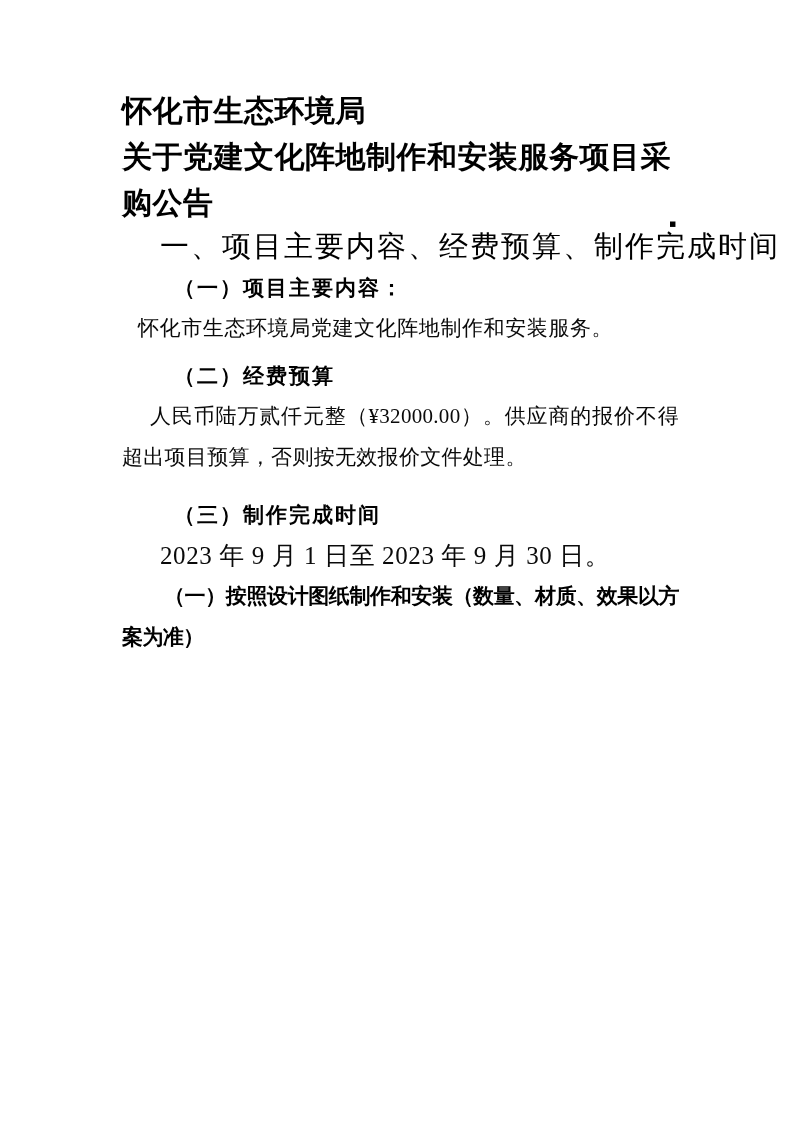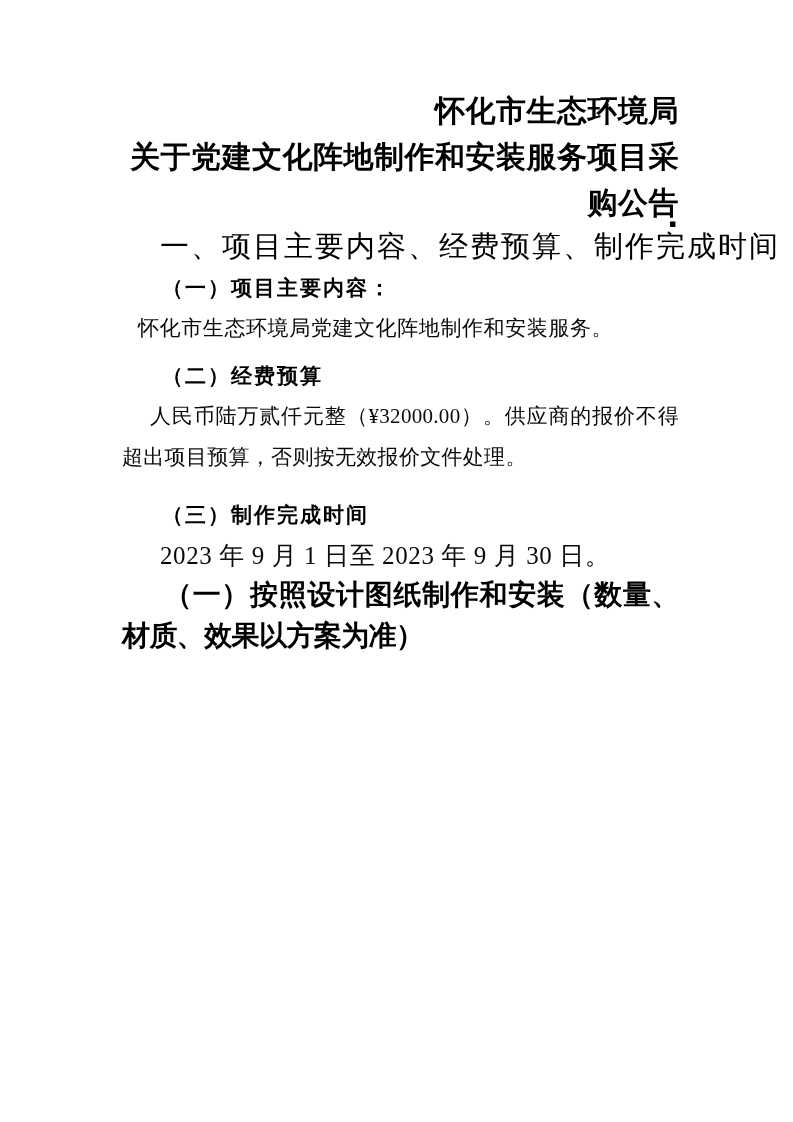--- a/index.html
+++ b/index.html
@@ -19,21 +19,21 @@
   }
   .content {
     padding: 88px 114px 0 122px;
   }
   .doc-title {
     font-family: "Liberation Sans", sans-serif;
     font-weight: 700;
     font-size: 30px;
     line-height: 46px;
     letter-spacing: 0.5px;
-    text-align: right;
+    text-align: left;
     color: #000000;
   }
   .stray-dot {
     position: absolute;
     top: 218px;
     left: 669px;
     font-family: "DejaVu Sans", sans-serif;
     font-size: 11px;
     line-height: 11px;
     color: #000000;
@@ -56,21 +56,21 @@
     margin-left: 38px;
     color: #000000;
     white-space: nowrap;
   }
   .h-sub {
     font-family: "Liberation Sans", sans-serif;
     font-weight: 700;
     font-size: 21px;
     line-height: 41px;
     letter-spacing: 2px;
-    margin-left: 40px;
+    margin-left: 52px;
     color: #000000;
     white-space: nowrap;
   }
   .body-line {
     font-size: 21px;
     line-height: 41px;
     letter-spacing: 0.6px;
     margin-left: 16px;
   }
   .budget-paragraph {
@@ -80,23 +80,23 @@
     text-align: justify;
     text-indent: 28px;
   }
   .date-line {
     font-size: 25px;
     line-height: 41px;
     letter-spacing: 0.6px;
     margin-left: 38px;
   }
   .h-sub-hanging {
-    font-family: Liberation Mono, monospace;
+    font-family: Liberation Serif, serif;
     font-weight: 700;
-    font-size: 28px;
+    font-size: 21px;
     line-height: 41px;
     letter-spacing: -0.6px;
     text-indent: 42px;
     text-align: justify;
     color: #000000;
   }
   .sp-sm { margin-top: 6px; }
   .sp-md { margin-top: 16px; }
 </style>
 </head>

